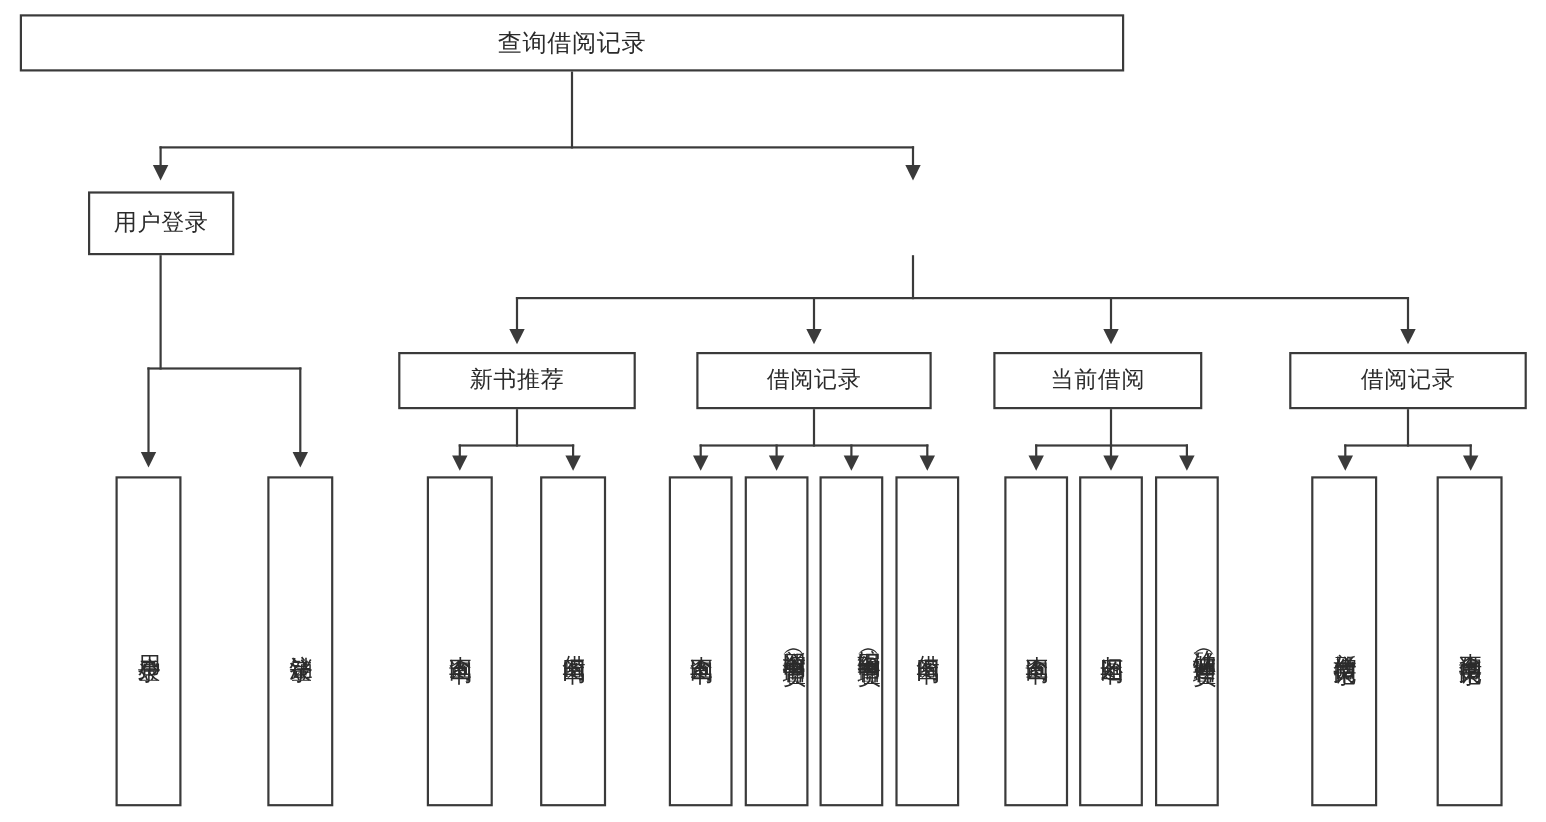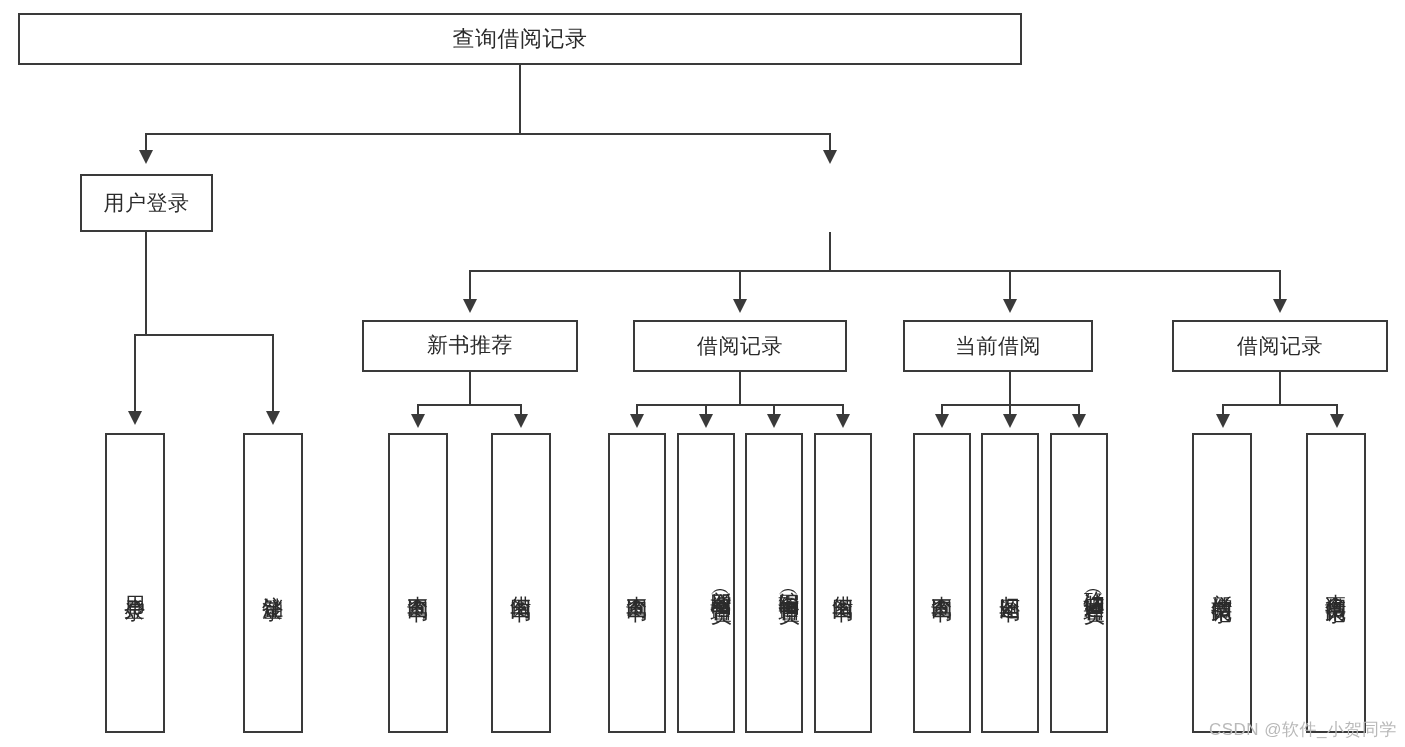--- a/index.html
+++ b/index.html
@@ -207,15 +207,14 @@
     <span>确认归还（管理员）</span>
   </div>
 
   <div class="node v" style="left:1192px; top:433px; width:60px; height:300px;">
     <span>新增借阅记录</span>
   </div>
   <div class="node v" style="left:1306px; top:433px; width:60px; height:300px;">
     <span>查询借阅记录</span>
   </div>
 
-  <div id="watermark">CSDN @软件_小贺同学</div>
 
 </div>
 
 </body></html>

